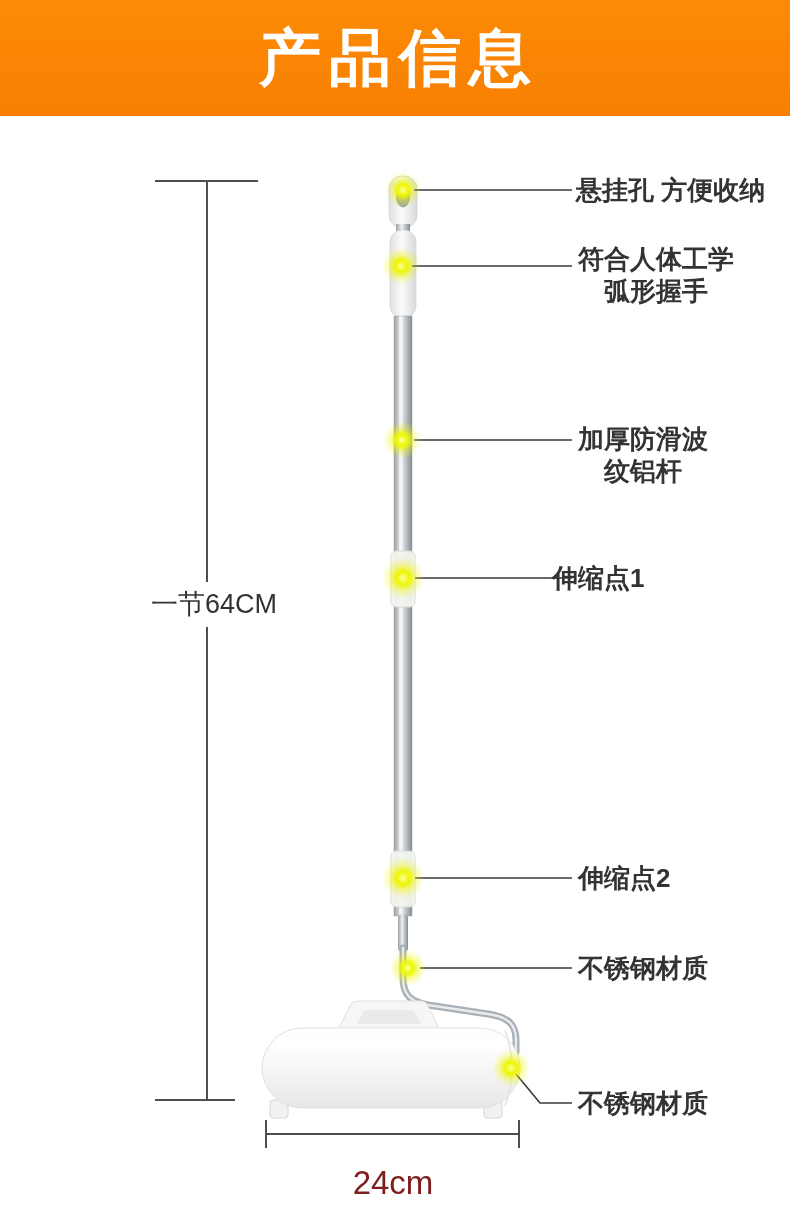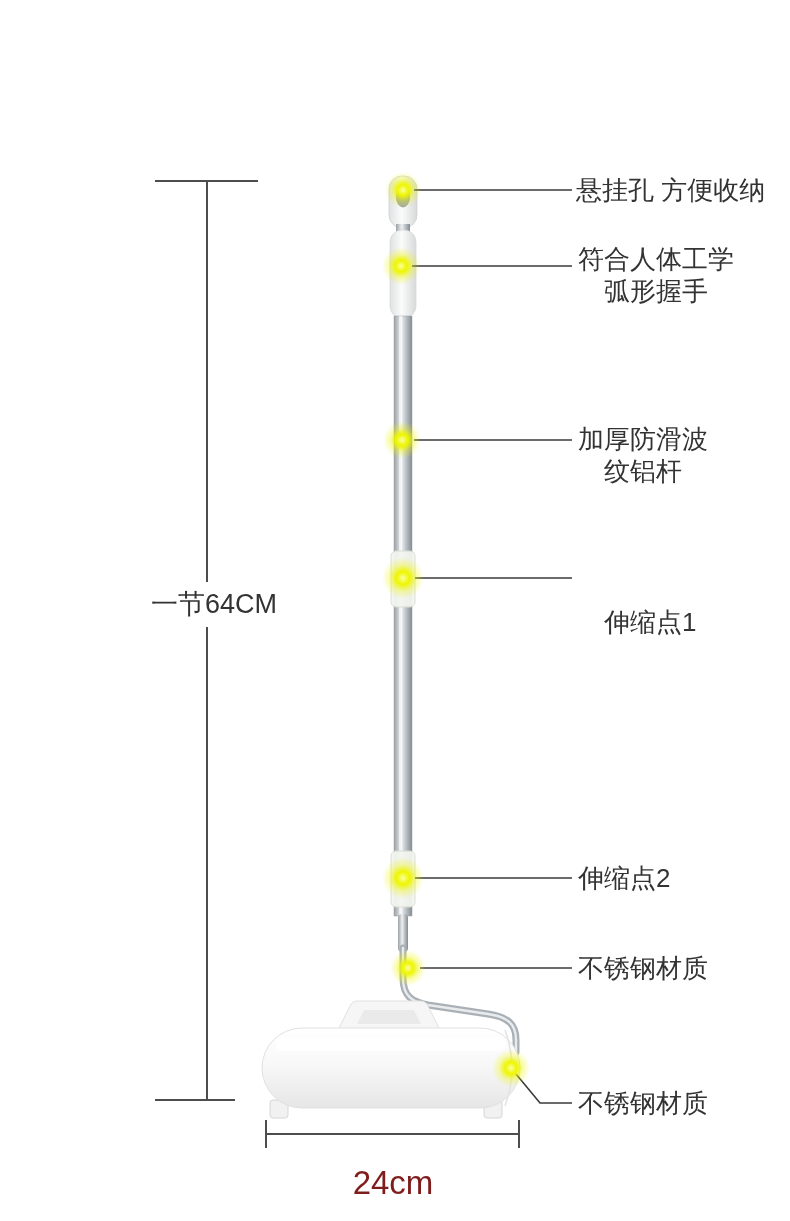--- a/index.html
+++ b/index.html
@@ -14,38 +14,41 @@
     background:linear-gradient(180deg,#fc8b06,#f87f02);
     display:flex; align-items:center; justify-content:center;
   }
   .banner h1 {
     color:#ffffff; font-size:62px; font-weight:bold; letter-spacing:8px;
     padding-left:8px;
   }
   .svg-layer { position:absolute; top:0; left:0; }
   .callout-label {
     position:absolute; color:#333333; font-size:26px; line-height:32px;
-    white-space:pre-line; width:max-content;
+    white-space:pre-line; width:max-content;font-weight:bold;
   }
   .callout-label.two-line { text-align:center; }
   .height-labels {
     position:absolute; left:128px; top:582px; width:172px;
     text-align:center; background:#ffffff;
     color:#333333; font-size:27px; line-height:45px;
   }
   .width-label {
     position:absolute; left:330px; top:1164px; width:126px;
     text-align:center; color:#7f1d1d; font-size:33px;
   }
 </style>
 </head>
 <body>
 
 <div class="page">
 
+  <header class="banner">
+    <h1>产品信息</h1>
+  </header>
 
   <svg class="svg-layer" width="790" height="1221" viewBox="0 0 790 1221">
     <defs>
       <linearGradient id="metal" x1="0" y1="0" x2="1" y2="0">
         <stop offset="0" stop-color="#9aa0a4"></stop>
         <stop offset="0.42" stop-color="#eef1f3"></stop>
         <stop offset="0.6" stop-color="#c7cdd1"></stop>
         <stop offset="1" stop-color="#858c91"></stop>
       </linearGradient>
       <linearGradient id="handleG" x1="0" y1="0" x2="1" y2="0">
@@ -127,21 +130,21 @@
       <circle cx="408" cy="968" r="18" fill="url(#glow)"></circle>
       <circle cx="511" cy="1068" r="19" fill="url(#glow)"></circle>
     </g>
   </svg>
 
   <div class="callout-label" style="left:576px; top:174px;">悬挂孔 方便收纳</div>
   <div class="callout-label two-line" style="left:578px; top:243px;">符合人体工学
 弧形握手</div>
   <div class="callout-label two-line" style="left:578px; top:423px;">加厚防滑波
 纹铝杆</div>
-  <div class="callout-label" style="left:604px; top:562px;margin-top:44px;">伸缩点1</div>
+  <div class="callout-label" style="left:552px; top:562px;">伸缩点1</div>
   <div class="callout-label" style="left:578px; top:862px;">伸缩点2</div>
   <div class="callout-label" style="left:578px; top:952px;">不锈钢材质</div>
   <div class="callout-label" style="left:578px; top:1087px;">不锈钢材质</div>
 
   <div class="height-labels">
     <div>一节64CM</div>
   </div>
 
   <div class="width-label">24cm</div>
 

